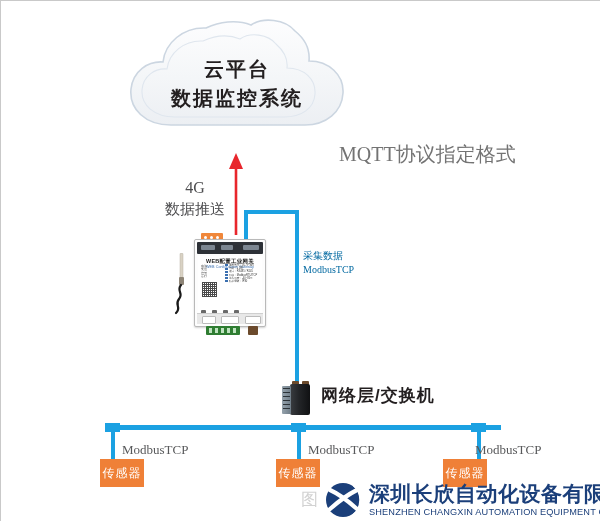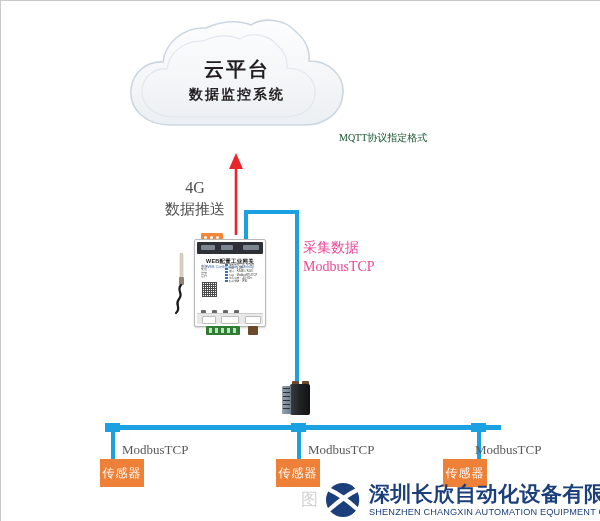--- a/index.html
+++ b/index.html
@@ -37,47 +37,47 @@
     top: 38px;
     width: 228px;
     text-align: center;
     color: #231f20;
     font-family: "Liberation Sans", sans-serif;
     font-weight: bold;
     letter-spacing: 2px;
     line-height: 1.45;
   }
   .cloud-line1 { font-size: 20px; }
-  .cloud-line2 { font-size: 14px; }
+  .cloud-line2 { font-size: 20px; }
 
   
   .lbl {
     position: absolute;
     color: #58595b;
     font-family: "Liberation Serif", serif;
     white-space: nowrap;
     line-height: 1.35;
   }
   .lbl-mqtt {
-    left: 338px; top: 130px;
-    font-size: 10px;
-    color: #14532d;
+    left: 338px; top: 140px;
+    font-size: 20px;
+    color: #737373;
   }
   .lbl-4g {
     left: 152px; top: 176px;
     width: 84px;
     text-align: center;
     font-size: 15px;
     color: #4d4d4f;
   }
   .lbl-4g .big { font-size: 16px; display:block; }
   .lbl-collect {
-    left: 302px; top: 238px;
-    font-size: 14px;
-    color: #ec4899;
+    left: 302px; top: 248px;
+    font-size: 10px;
+    color: #0369a1;
   }
   .lbl-collect span { display:block; }
 
   
   .red-arrow {
     position: absolute;
     left: 227px; top: 152px;
     width: 16px; height: 82px;
   }
 
@@ -504,20 +504,21 @@
     <div class="sw-main"></div>
     <div class="sw-ports">
       <i style="top:2px"></i>
         <i style="top:6px"></i>
         <i style="top:10px"></i>
       <i style="top:14px"></i>
         <i style="top:18px"></i>
         <i style="top:22px"></i>
     </div>
   </div>
+  <div class="lbl-switch">网络层/交换机</div>
 
   <div class="bus"></div>
   <div class="bus-node" style="left:104px"></div>
   <div class="bus-node" style="left:290px"></div>
   <div class="bus-node" style="left:470px"></div>
 
   <div class="drop" style="left:110px; top:429px; height:29px"></div>
   <div class="drop" style="left:296px; top:429px; height:29px"></div>
   <div class="drop" style="left:476px; top:429px; height:29px"></div>
 

